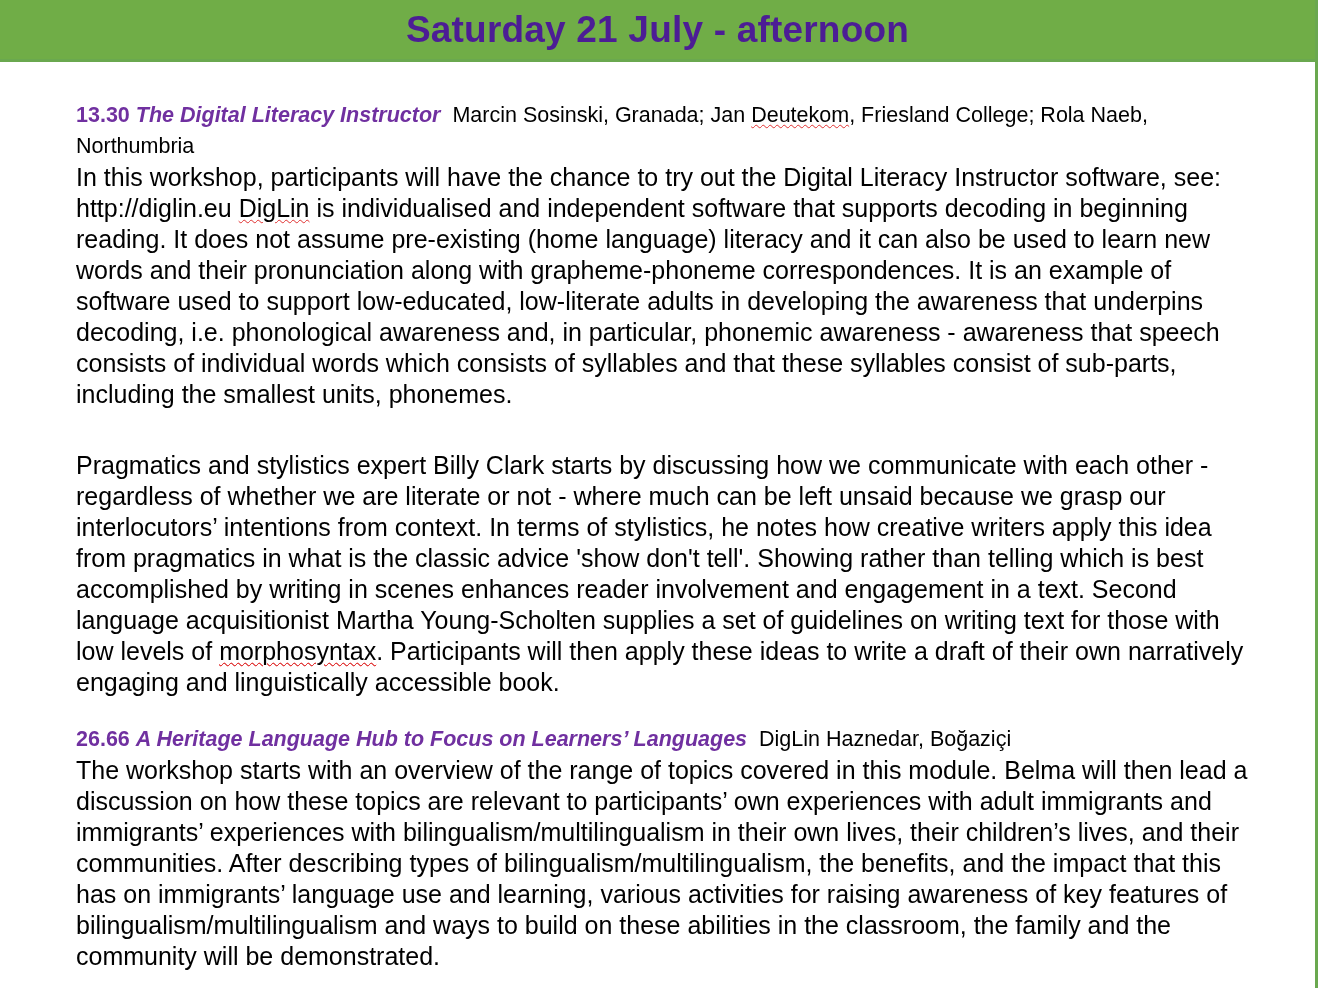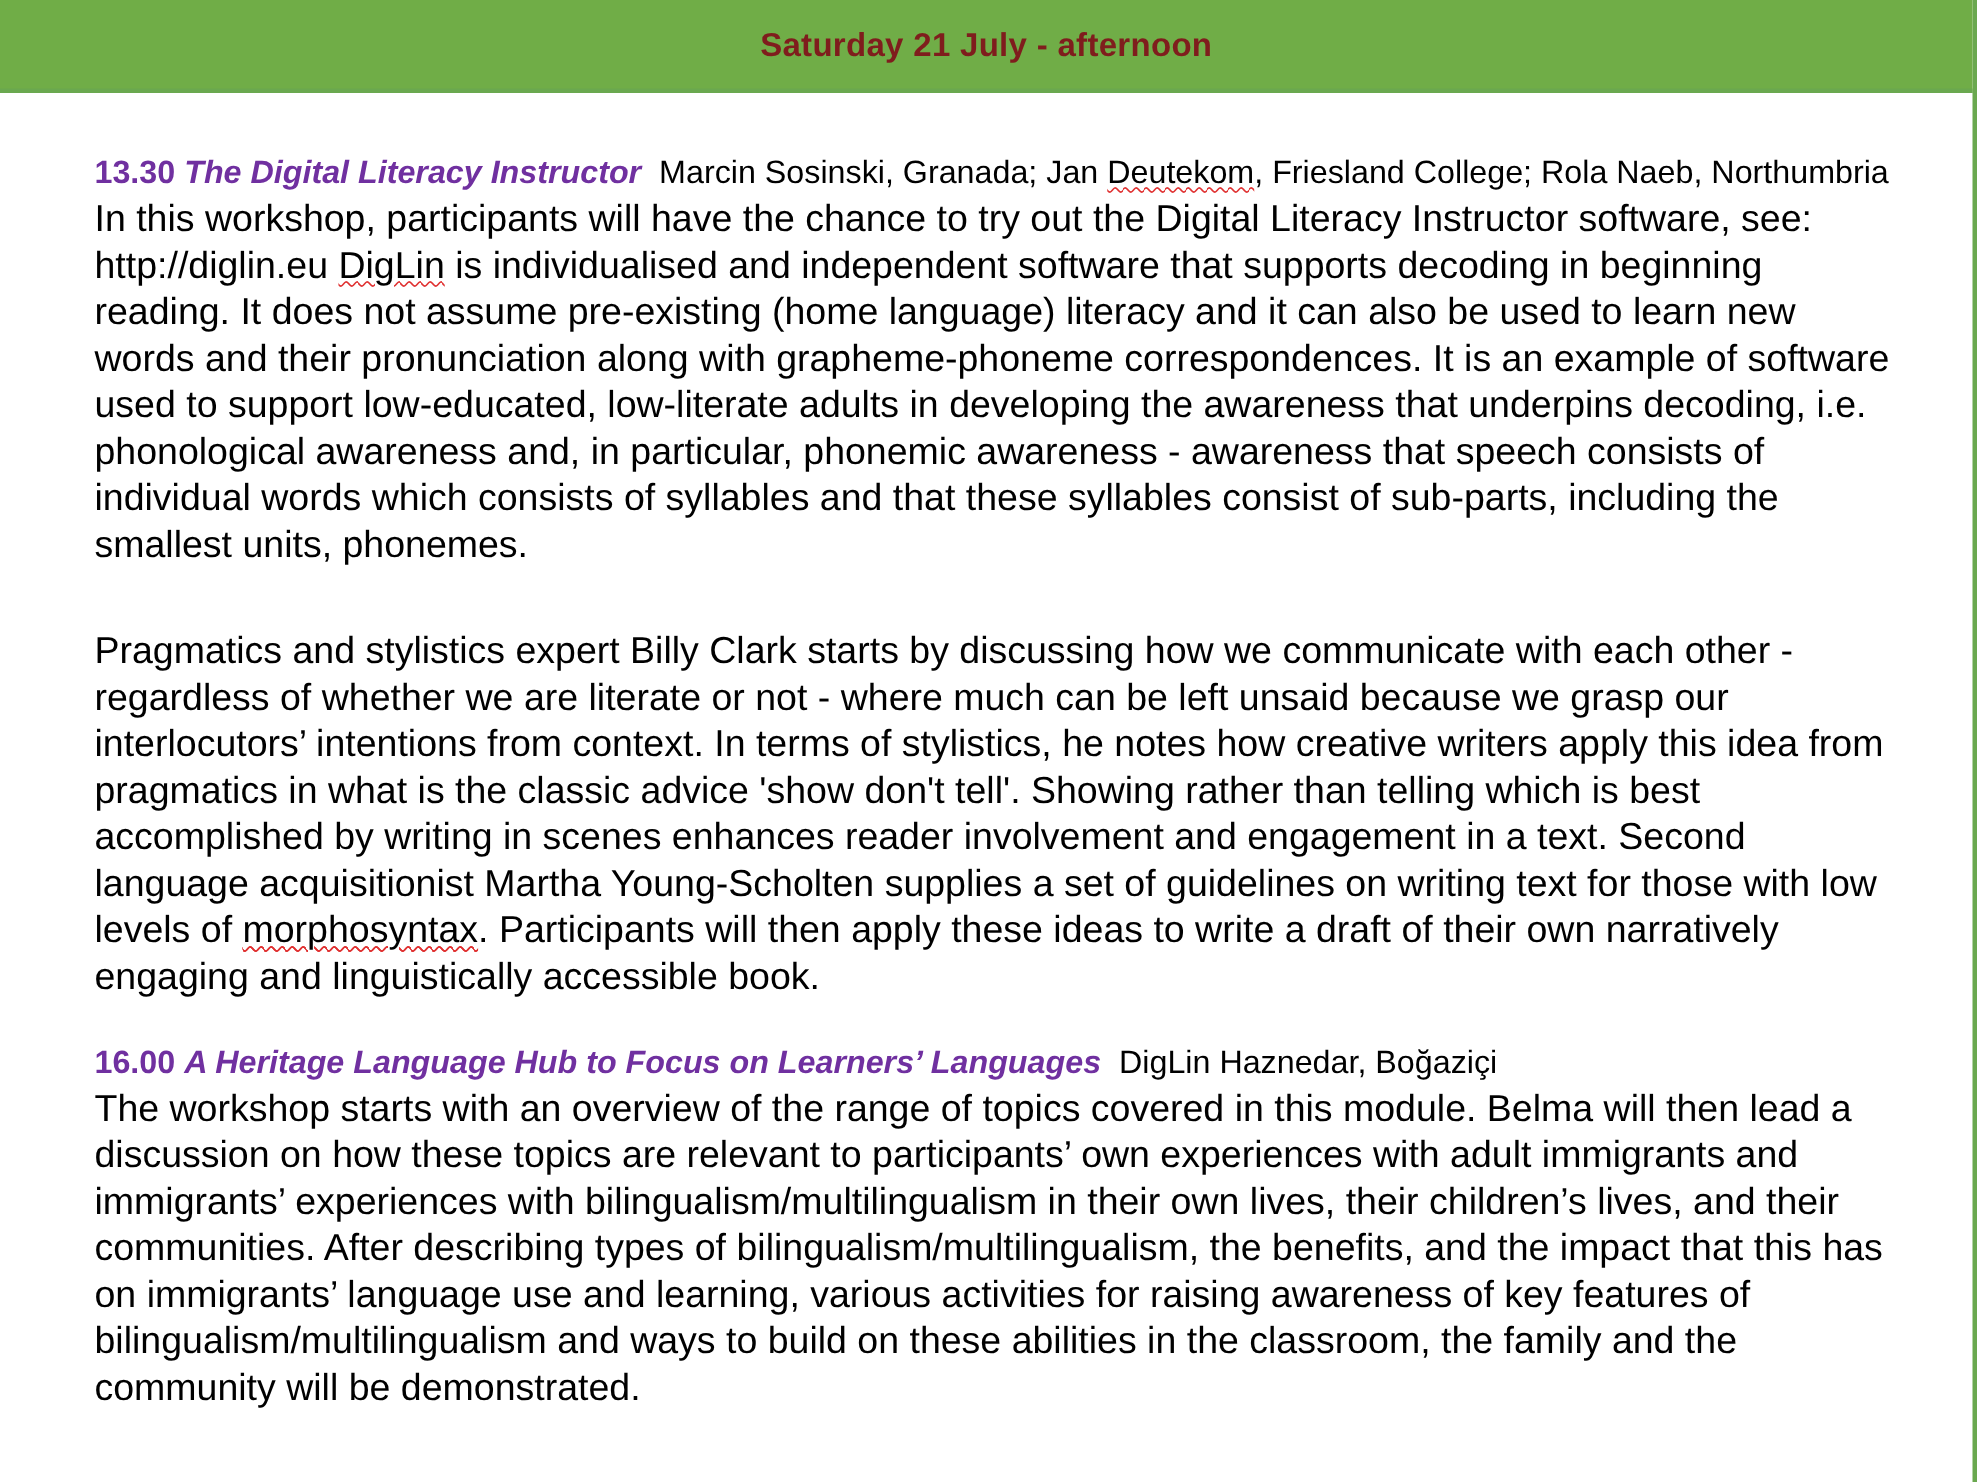--- a/index.html
+++ b/index.html
@@ -25,29 +25,28 @@
   .banner {
     height: 62px;
     background: #70ad47;
     border-bottom: 3px solid #6aa84f;
     display: flex;
     align-items: center;
     justify-content: center;
     box-sizing: border-box;
   }
   .banner-title {
-    color: #7f1d1d;
-    font-size: 22px;
+    color: #4c1d95;
+    font-size: 37px;
     font-weight: bold;
     letter-spacing: 0.2px;
   }
   .content {
-    padding: 38px 52px 0 52px;
+    padding: 38px 52px 0 76px;
     box-sizing: border-box;
-    margin-left: 11px;
   }
   .session {
     margin-bottom: 26px;
   }
   .session:last-child {
     margin-bottom: 0;
   }
   .session-head {
     font-size: 21.5px;
     line-height: 31px;
@@ -103,21 +102,21 @@
     </div>
 
     <div class="gap-lg"></div>
 
     <div class="session">
       <p class="abstract">Pragmatics and stylistics expert Billy Clark starts by discussing how we communicate with each other - regardless of whether we are literate or not - where much can be left unsaid because we grasp our interlocutors’ intentions from context. In terms of stylistics, he notes how creative writers apply this idea from pragmatics in what is the classic advice 'show don't tell'. Showing rather than telling which is best accomplished by writing in scenes enhances reader involvement and engagement in a text. Second language acquisitionist Martha Young-Scholten supplies a set of guidelines on writing text for those with low levels of <span class="spell"><span class="spell">morphosyntax</span></span>. Participants will then apply these ideas to write a draft of their own narratively engaging and linguistically accessible book.</p>
     </div>
 
     <div class="session">
       <div class="session-head">
-        <span class="time">16.00</span>
+        <span class="time">26.66</span>
         <span class="title">A Heritage Language Hub to Focus on Learners’ Languages</span>&nbsp;
         <span class="presenters">DigLin Haznedar, Boğaziçi</span>
       </div>
       <p class="abstract">The workshop starts with an overview of the range of topics covered in this module. Belma will then lead a discussion on how these topics are relevant to participants’ own experiences with adult immigrants and immigrants’ experiences with bilingualism/multilingualism in their own lives, their children’s lives, and their communities. After describing types of bilingualism/multilingualism, the benefits, and the impact that this has on immigrants’ language use and learning, various activities for raising awareness of key features of bilingualism/multilingualism and ways to build on these abilities in the classroom, the family and the community will be demonstrated.</p>
     </div>
 
   </div>
 </div>
 
 </body></html>

